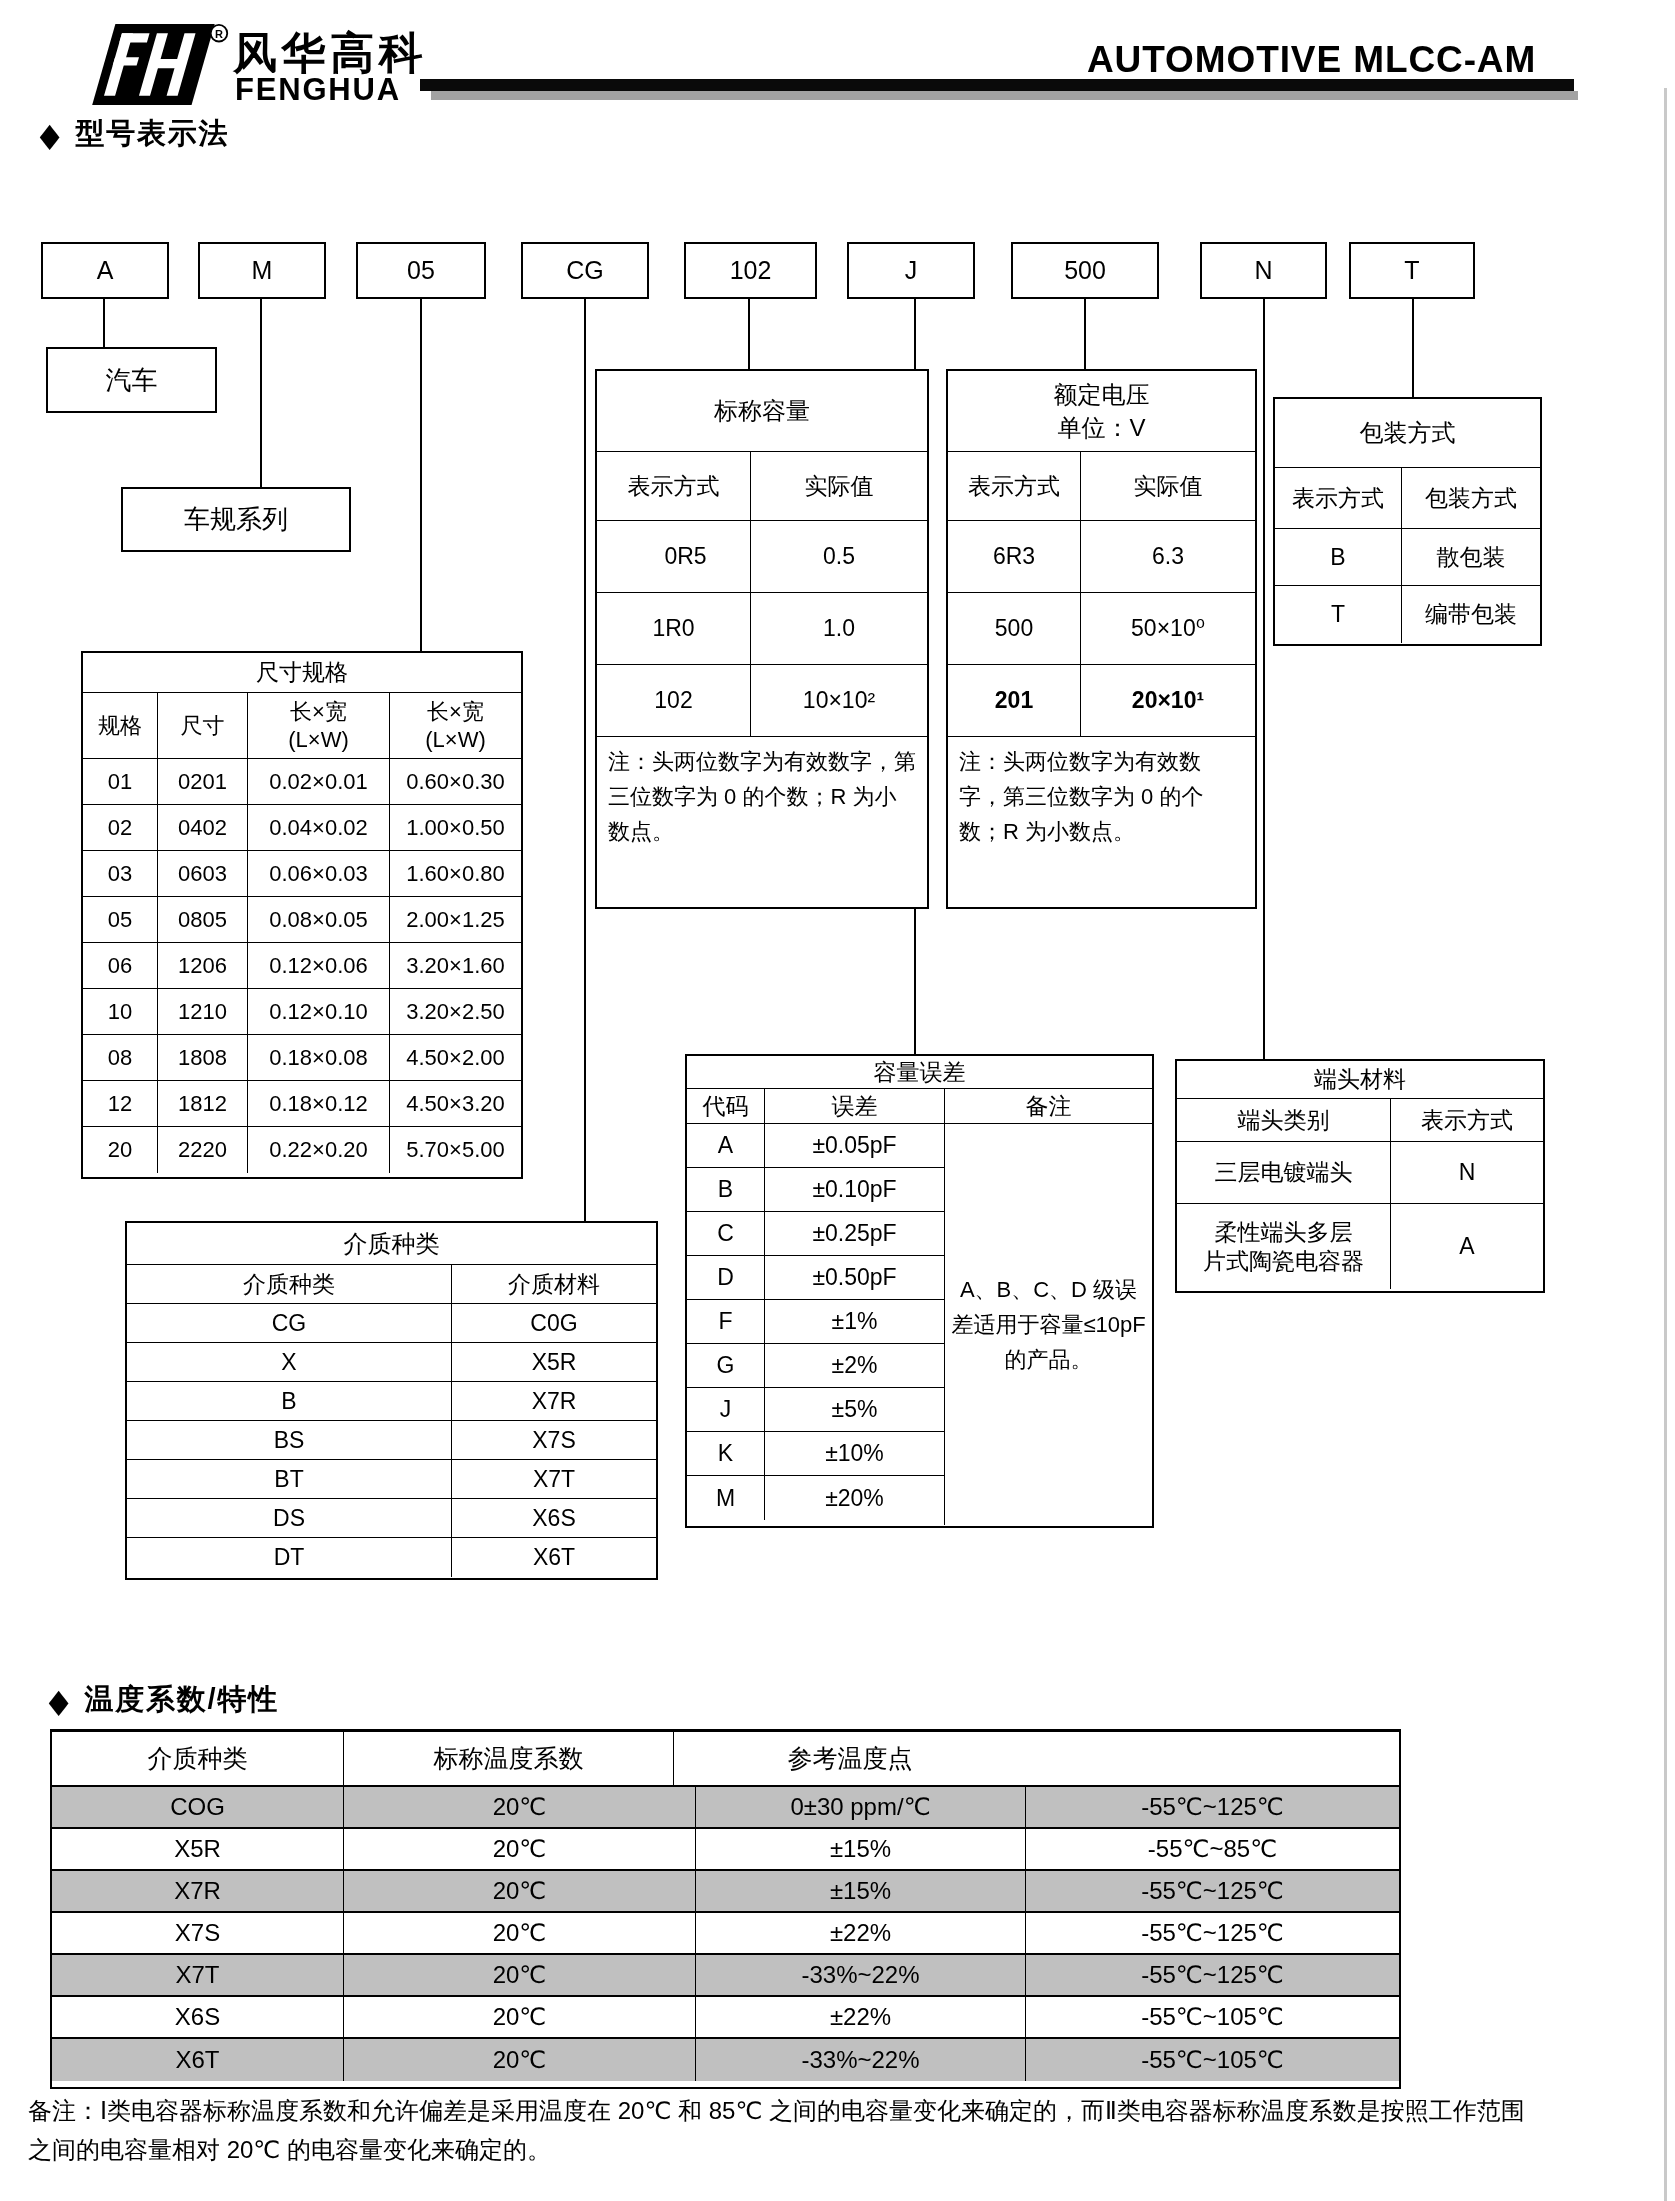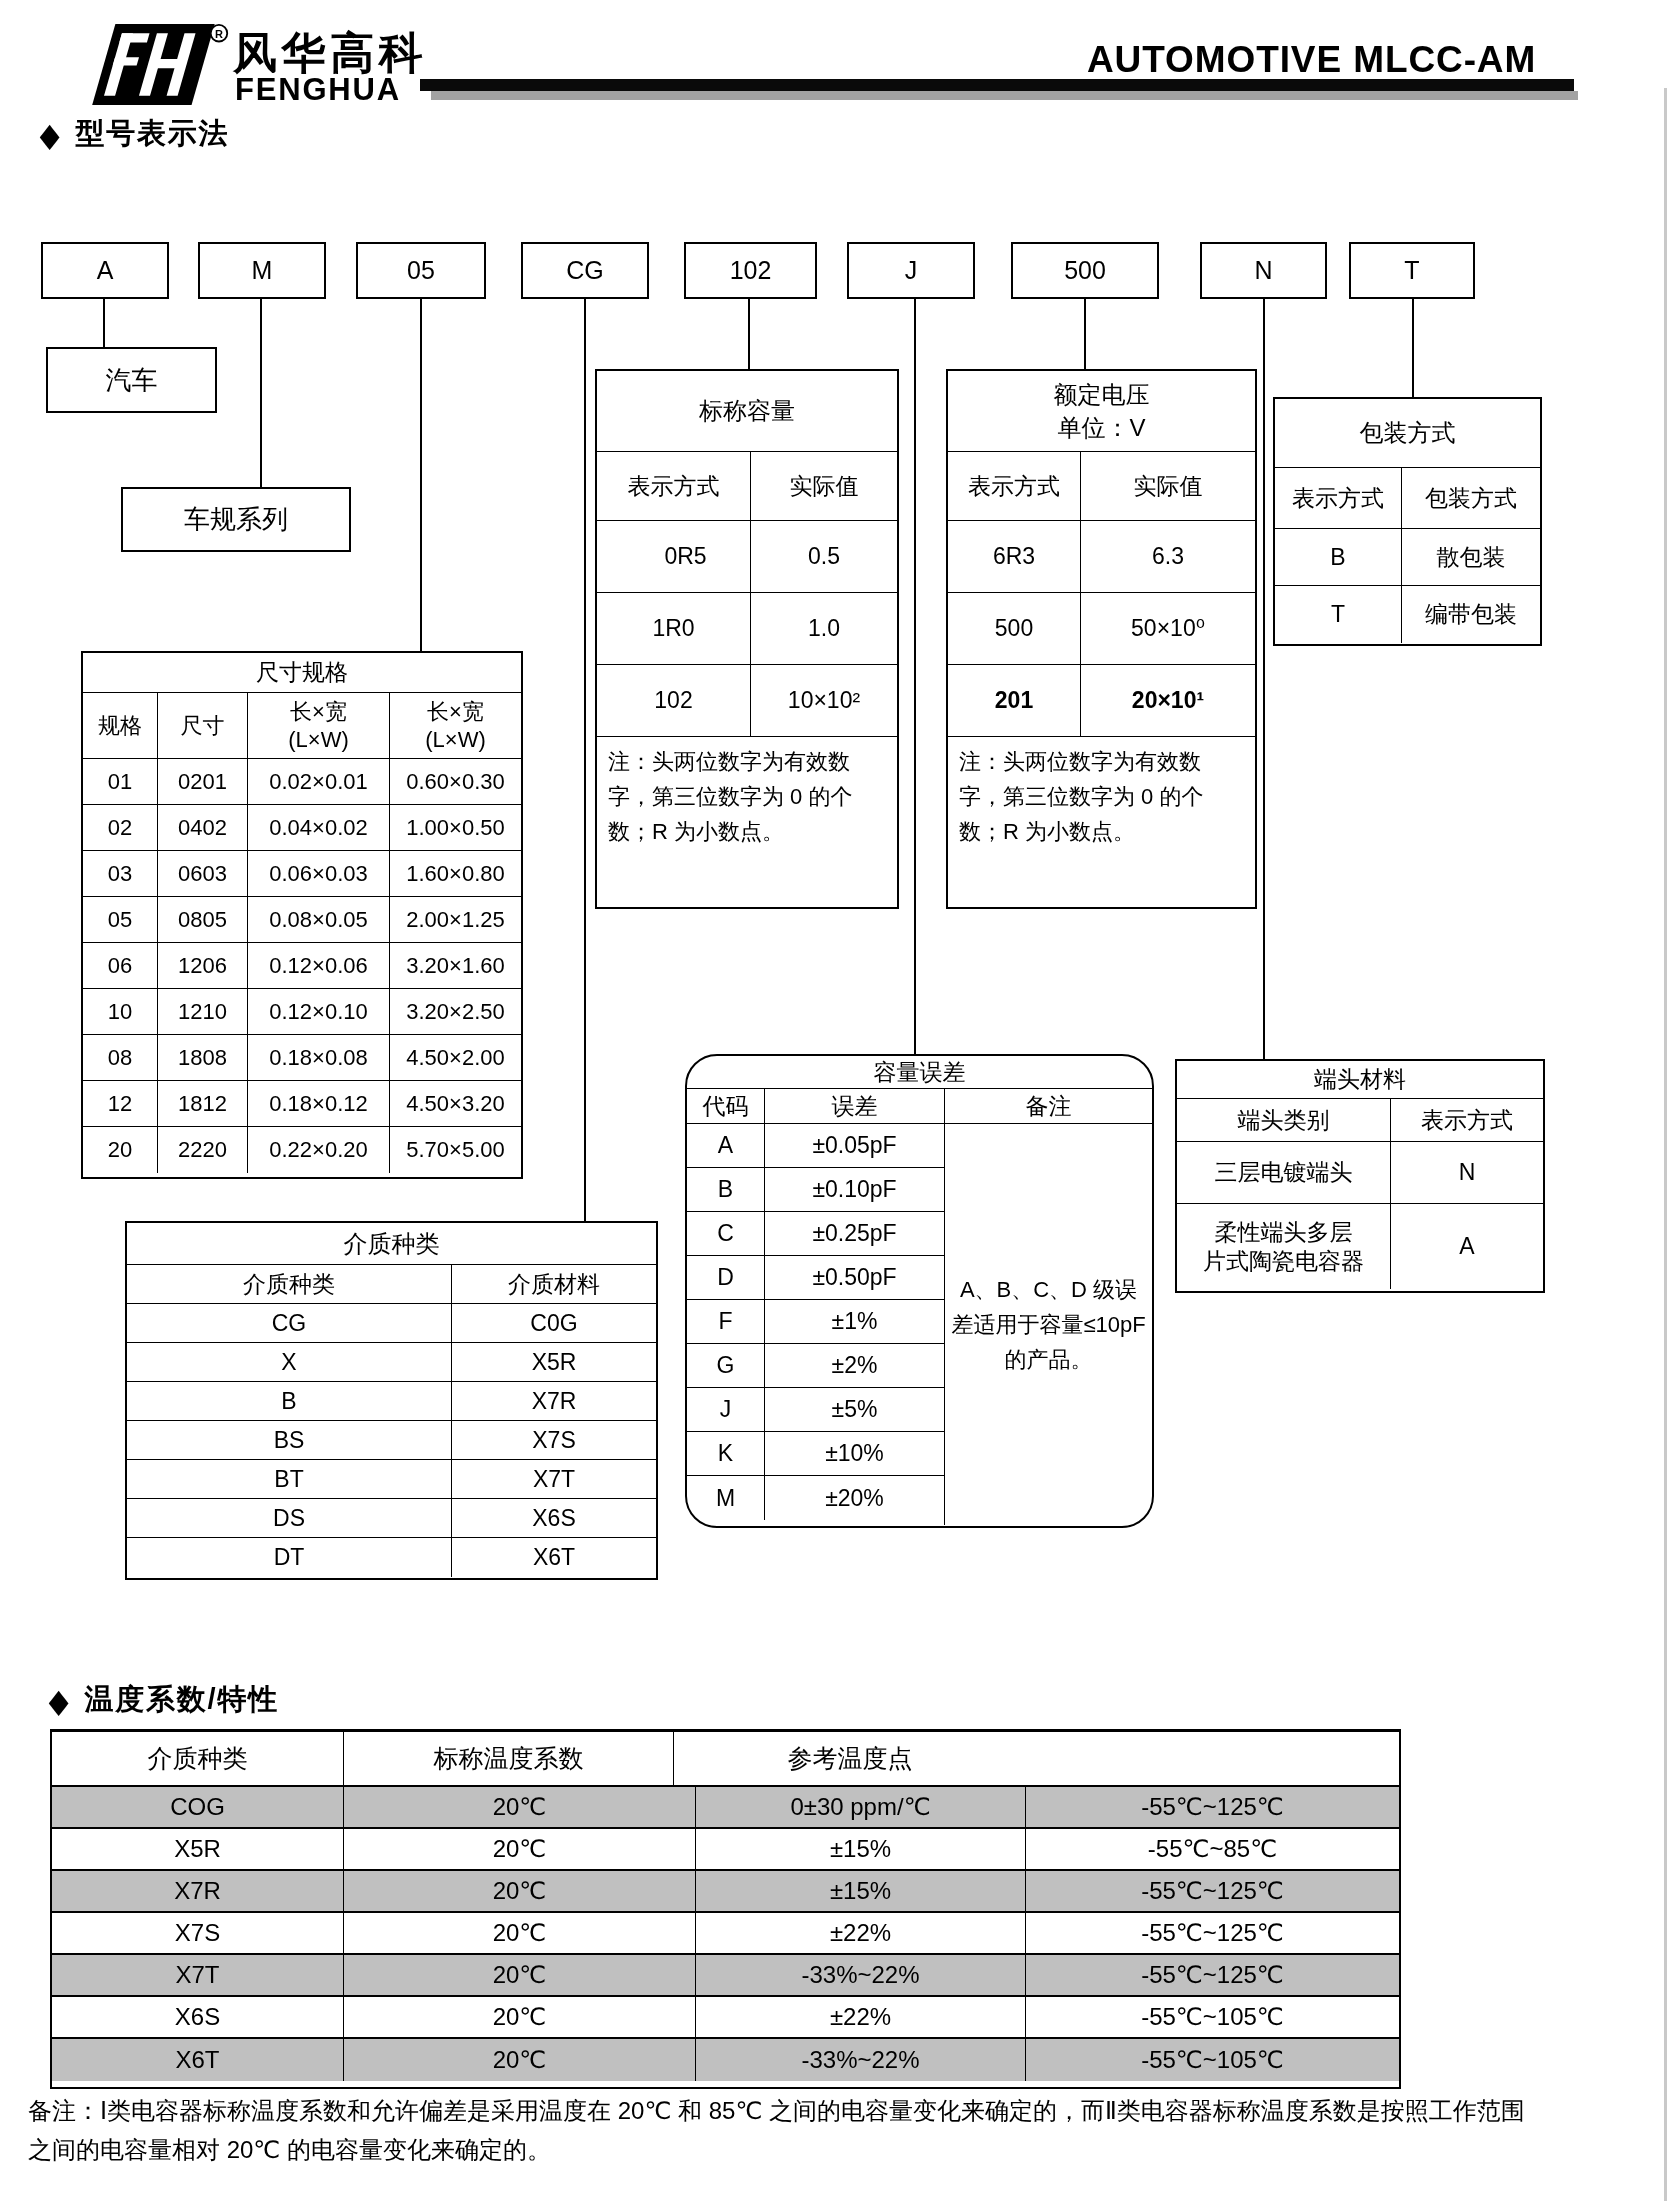--- a/index.html
+++ b/index.html
@@ -96,21 +96,21 @@
   <div class="vline" style="left:584px;top:299px;height:922px;"></div>
   <div class="vline" style="left:748px;top:299px;height:70px;"></div>
   <div class="vline" style="left:914px;top:299px;height:755px;"></div>
   <div class="vline" style="left:1084px;top:299px;height:70px;"></div>
   <div class="vline" style="left:1263px;top:299px;height:760px;"></div>
   <div class="vline" style="left:1412px;top:299px;height:98px;"></div>
 
   <div class="leafbox" style="left:46px;top:347px;width:171px;height:66px;">汽车</div>
   <div class="leafbox" style="left:121px;top:487px;width:230px;height:65px;">车规系列</div>
 
-  <div class="tbl" style="left:595px;top:369px;width:304px;height:540px;">
+  <div class="tbl" style="left:595px;top:369px;width:334px;height:540px;">
     <div class="title" style="height:81px;">标称容量</div>
     <div class="trow" style="height:69px;">
       <div class="tcell tfix" style="flex-basis:154px;">表示方式</div>
       <div class="tcell">实际值</div>
     </div>
     <div>
 
     <div class="trow" style="height:72px;">
         <div class="tcell tfix" style="flex-basis:154px;padding-left:24px;">0R5</div>
         <div class="tcell">0.5</div>
@@ -278,21 +278,21 @@
         <div class="tcell tfix" style="flex-basis:325px;">DS</div>
         <div class="tcell">X6S</div>
       </div>
         <div class="trow" style="height:39px;">
         <div class="tcell tfix" style="flex-basis:325px;">DT</div>
         <div class="tcell">X6T</div>
       </div>
       </div>
   </div>
 
-  <div class="tbl" style="left:685px;top:1054px;width:469px;height:474px;border-radius:32px;">
+  <div class="tbl" style="left:685px;top:1054px;width:469px;height:474px;">
     <div class="title" style="height:33px;font-size:23px;">容量误差</div>
     <div style="display:flex;height:436px;">
       <div style="width:258px;border-right:1.8px solid #000;box-sizing:border-box;">
         <div class="trow" style="height:35px;">
           <div class="tcell tfix" style="flex-basis:78px;">代码</div>
           <div class="tcell">误差</div>
         </div>
         <div class="last-flush">
 
         <div class="trow" style="height:44px;">

